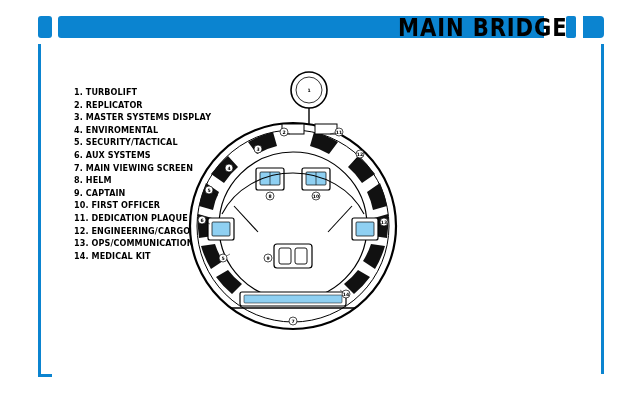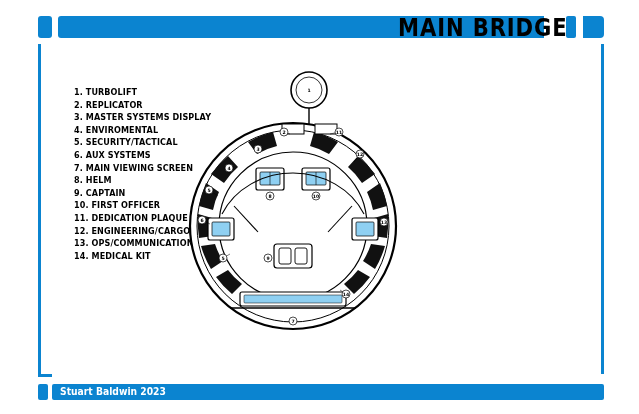--- a/index.html
+++ b/index.html
@@ -327,19 +327,14 @@
             <text class="num" x="168" y="250">14</text>
           </g>
         <g>
             <circle cx="115" cy="275" r="4" fill="#fff" stroke="#000" stroke-width="0.7"></circle>
             <text class="num" x="115" y="277">7</text>
           </g>
       </g>
     </svg>
   </div>
 
-  <div class="footer">
-    <div class="ftr-tab a"></div>
-    <div class="ftr-tab b"></div>
-    <div class="ftr-credit">Stuart Baldwin 2023</div>
-  </div>
 
 </div>
 
 </body></html>

